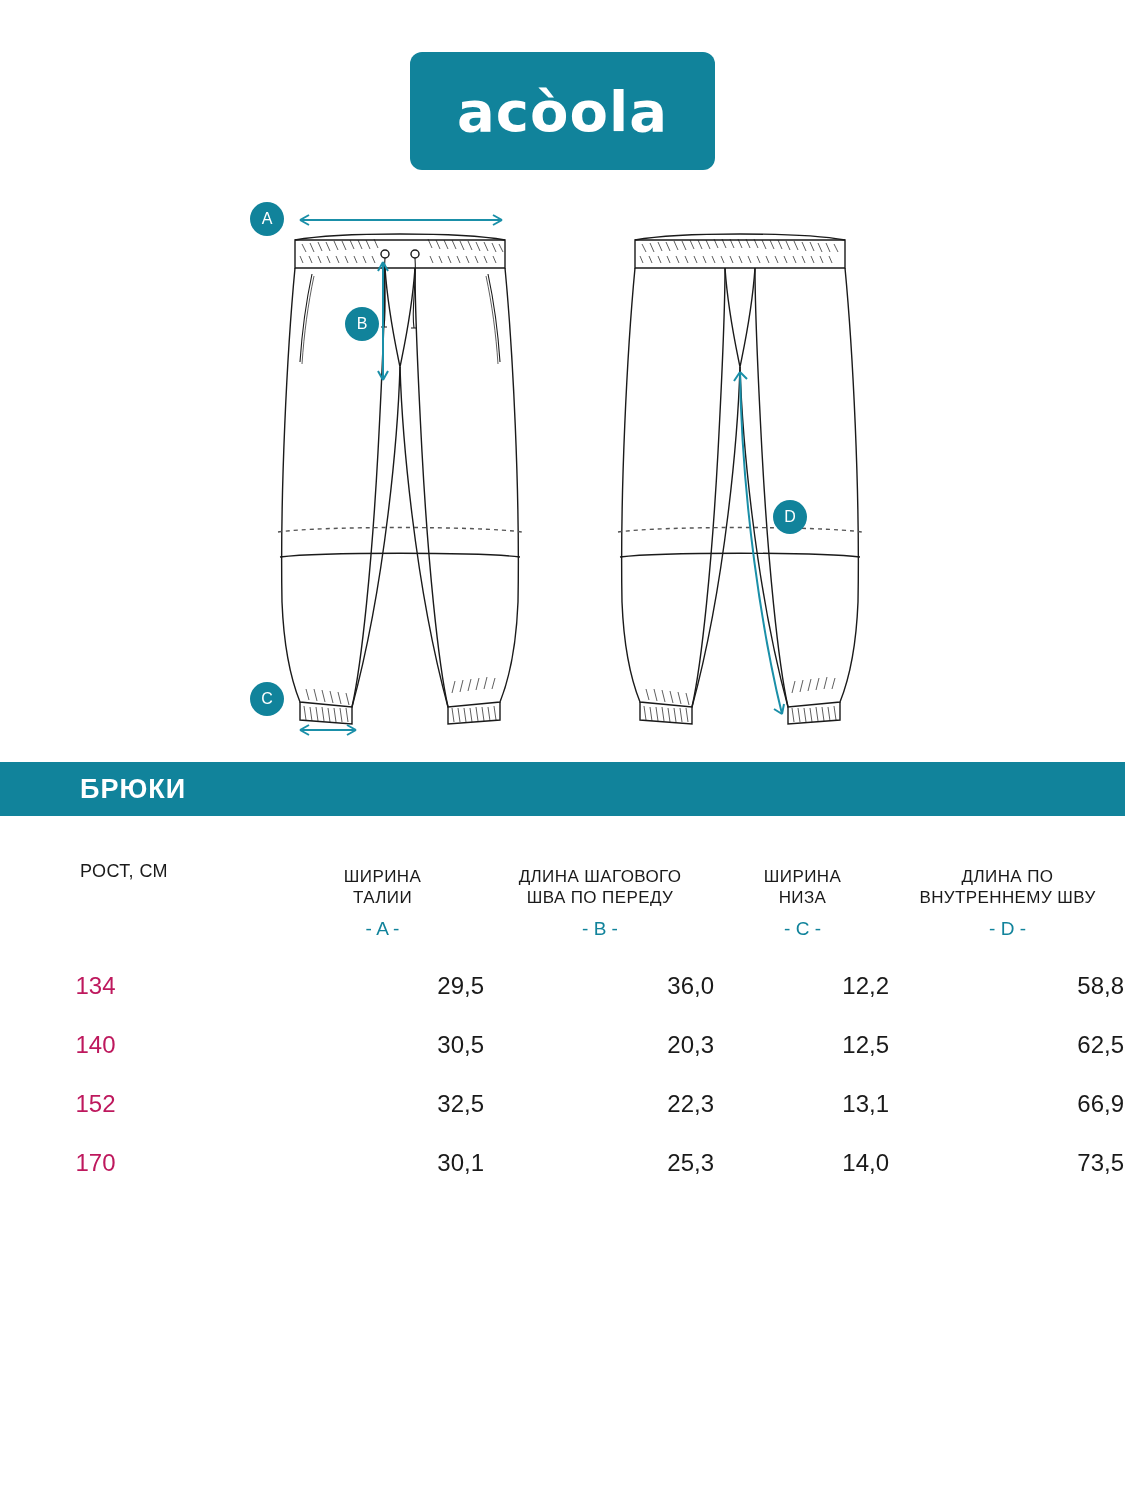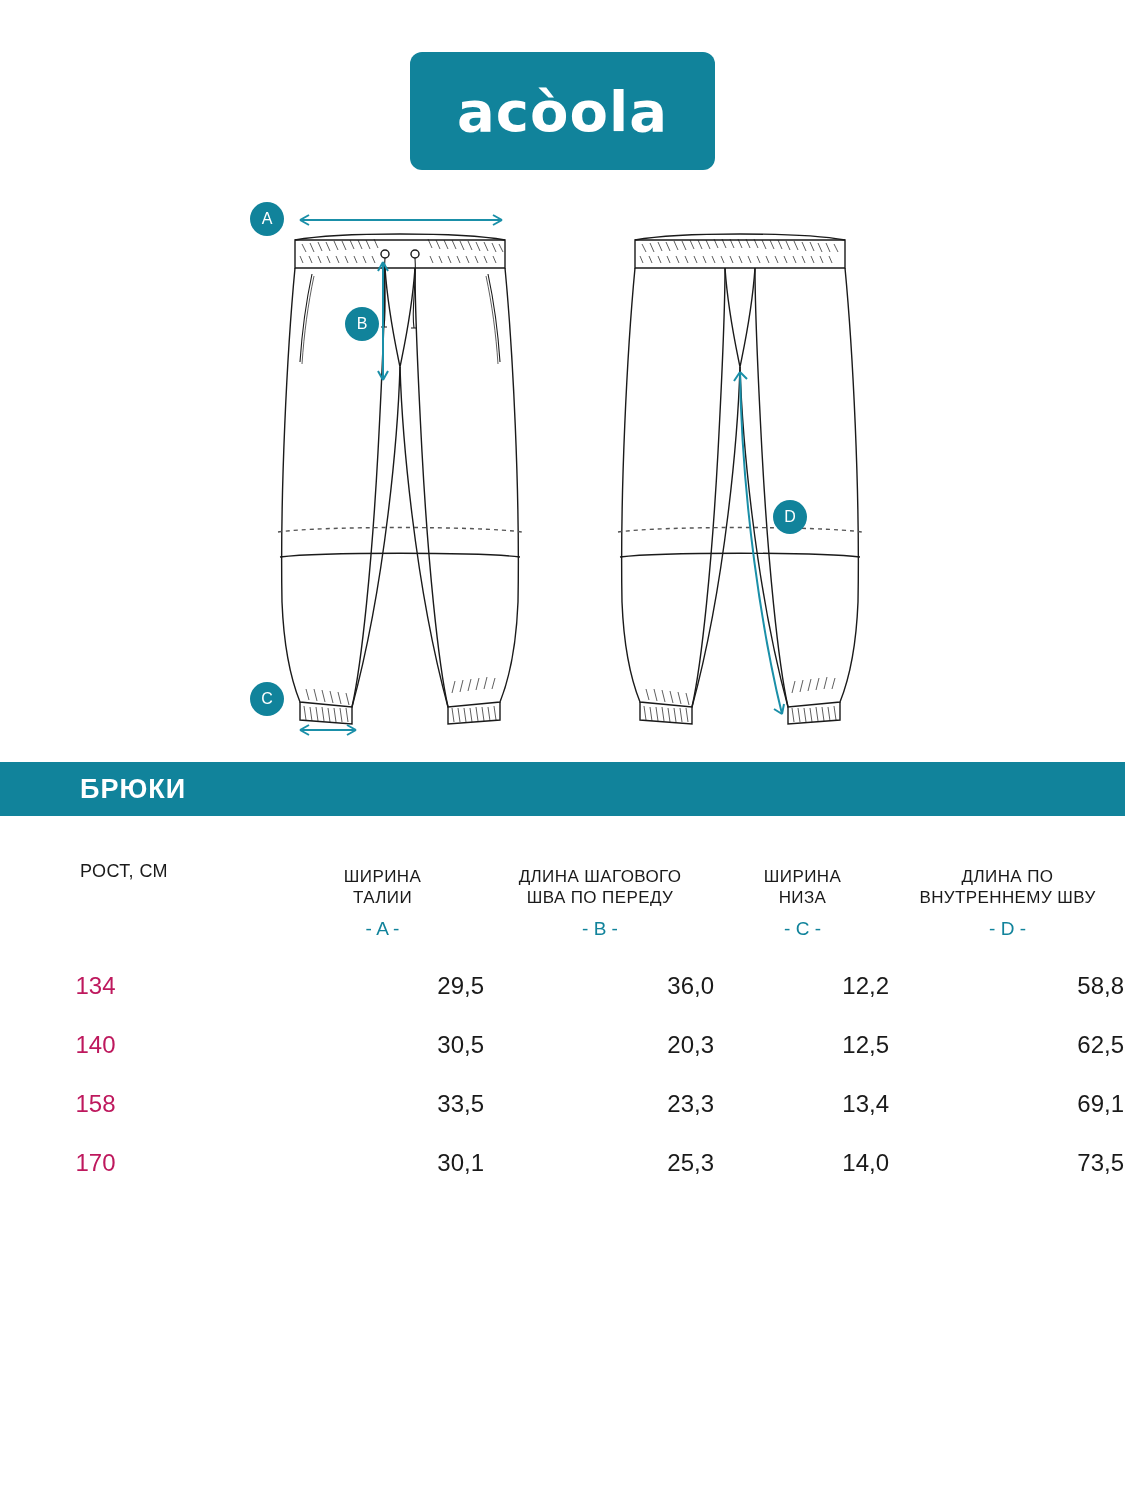--- a/index.html
+++ b/index.html
@@ -293,25 +293,25 @@
       <td>58,8</td>
     </tr>
     <tr>
       <td class="height-cell">140</td>
       <td>30,5</td>
       <td>20,3</td>
       <td>12,5</td>
       <td>62,5</td>
     </tr>
     <tr>
-      <td class="height-cell">158</td>
-      <td>33,5</td>
-      <td>23,3</td>
-      <td>13,4</td>
-      <td>69,1</td>
+      <td class="height-cell">152</td>
+      <td>32,5</td>
+      <td>22,3</td>
+      <td>13,1</td>
+      <td>66,9</td>
     </tr>
     <tr>
       <td class="height-cell">170</td>
       <td>30,1</td>
       <td>25,3</td>
       <td>14,0</td>
       <td>73,5</td>
     </tr>
   </tbody>
 </table>

